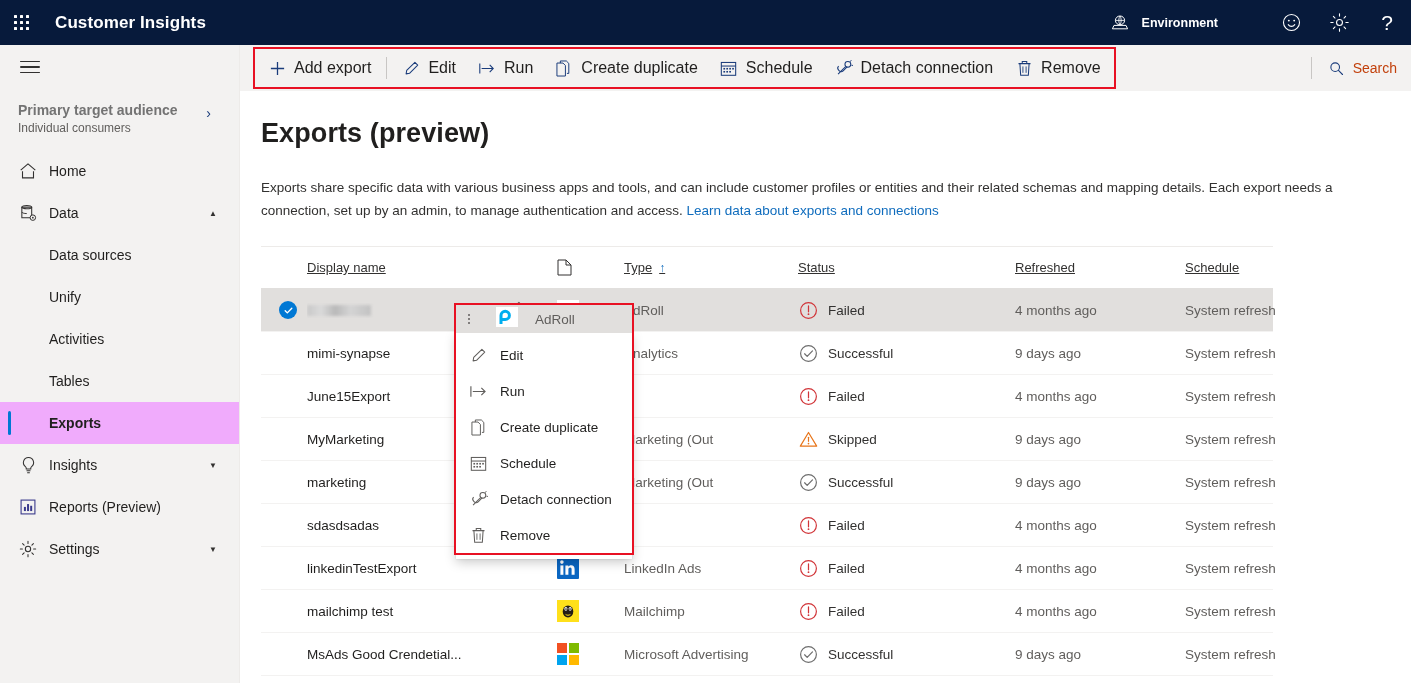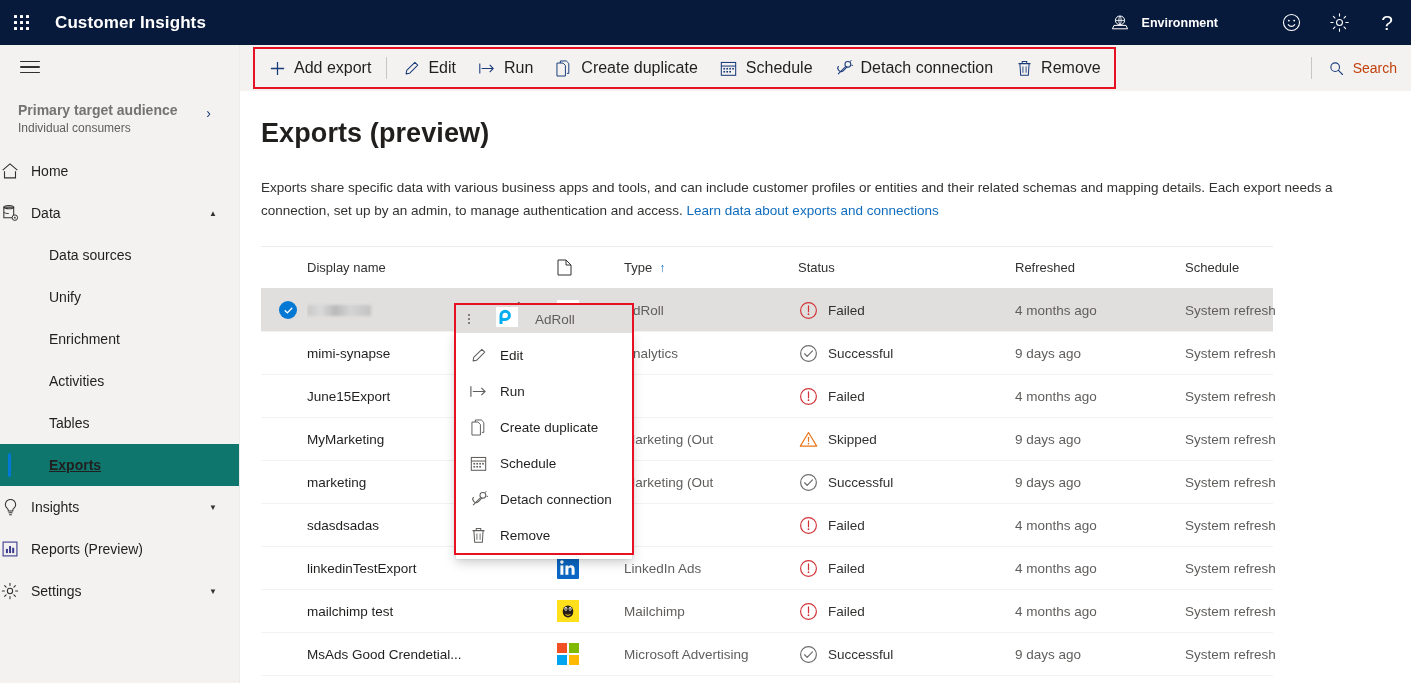--- a/index.html
+++ b/index.html
@@ -109,30 +109,30 @@
     display: flex; align-items: flex-start;
     cursor: pointer;
   }
   .aud-text { flex: 1; }
   .aud-title { font-size: 14px; font-weight: bold; color: #737373; line-height: 18px; }
   .aud-sub { font-size: 12px; color: #605E5C; margin-top: 2px; line-height: 15px; }
   .aud-chev { color: #1A3C7B; font-size: 14px; margin-top: 4px; margin-right:12px; }
 
   .nav-item {
     display: flex; align-items: center;
-    height: 42px; padding-right: 14px;
+    height: 42px; padding-left: 18px; padding-right: 14px;
     font-size: 14px; color: #201F1E; cursor: pointer;
     position: relative;
   }
   .nav-item .nicon { width: 20px; display: flex; align-items: center; justify-content: center; margin-right: 11px; }
   .nav-item .nlabel { flex: 1; }
   .nav-item .nchev { color: #323130; font-size: 11px; margin-right: 8px; }
   .nav-sub { padding-left: 49px; }
   .nav-item.active {
-    background: #0f766e; font-weight: bold; text-decoration: underline;
+    background: #f0abfc; font-weight: bold;
   }
   .nav-item.active::before {
     content: ""; position: absolute; left: 8px; top: 9px;
     width: 3px; height: 24px; background: #0078D4; border-radius: 2px;
   }
 
   
   .main {
     position: absolute; top: 91px; left: 240px;
     width: 1171px; height: 592px;
@@ -153,21 +153,21 @@
   
   .table {
     margin: 24px 0 0 21px;
     width: 1012px;
     border-top: 1px solid #EDEBE9;
   }
   .thead {
     display: flex; align-items: center;
     height: 42px;
     border-bottom: 1px solid #E1DFDD;
-    font-size: 13px; color: #323130;
+    font-size: 13px; color: #323130; text-decoration: underline;
   }
   .th { display: flex; align-items: center; }
   .c-check { width: 46px; flex: 0 0 46px; }
   .c-name  { width: 200px; flex: 0 0 200px; }
   .c-pencil{ width: 50px;  flex: 0 0 50px; }
   .c-typeico{ width: 67px; flex: 0 0 67px; display:flex; align-items:center; }
   .c-type  { width: 174px; flex: 0 0 174px; overflow:hidden; white-space:nowrap; }
   .c-status{ width: 217px; flex: 0 0 217px; display:flex; align-items:center; }
   .c-refr  { width: 170px; flex: 0 0 170px; }
   .c-sched { width: 145px; flex: 0 0 145px; }
@@ -333,23 +333,20 @@
           <span class="nlabel">Data</span>
           <span class="nchev" style="font-size: 8px; color: rgb(50, 49, 48);">▲</span>
         </div>
         <div class="nav-item nav-sub">
           <span class="nlabel">Data sources</span>
         </div>
         <div class="nav-item nav-sub">
           <span class="nlabel">Unify</span>
         </div>
         <div class="nav-item nav-sub">
-          <span class="nlabel">Enrichment</span>
-        </div>
-        <div class="nav-item nav-sub">
           <span class="nlabel">Activities</span>
         </div>
         <div class="nav-item nav-sub">
           <span class="nlabel">Tables</span>
         </div>
         <div class="nav-item nav-sub active">
           <span class="nlabel">Exports</span>
         </div>
         <div class="nav-item">
           <span class="nicon">

